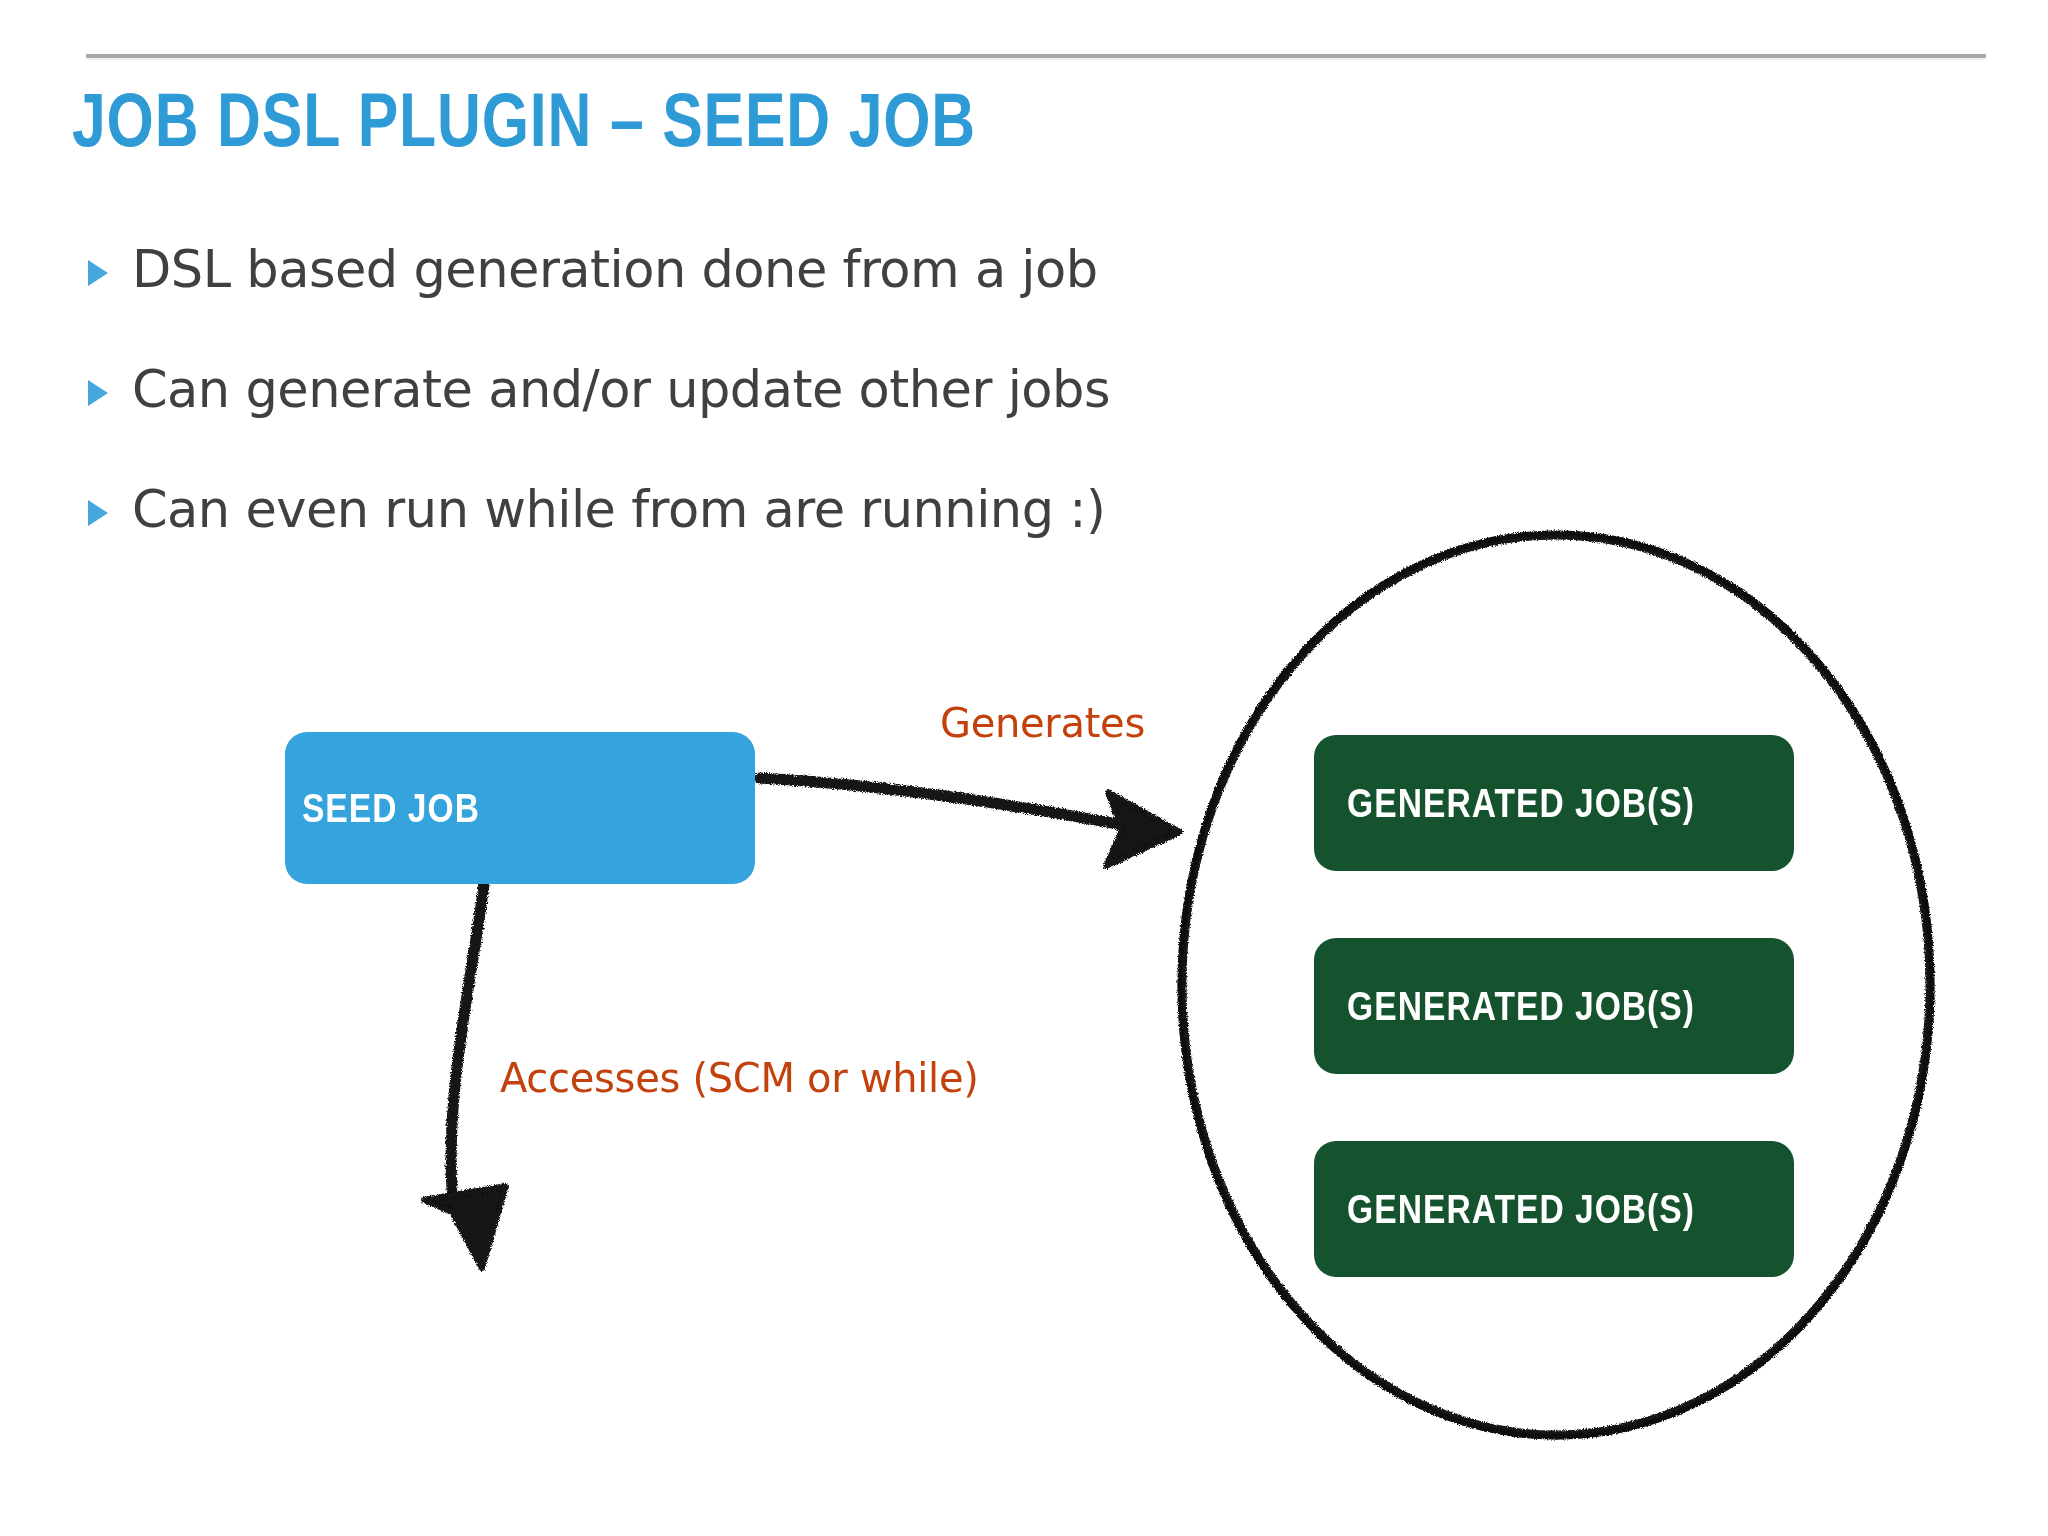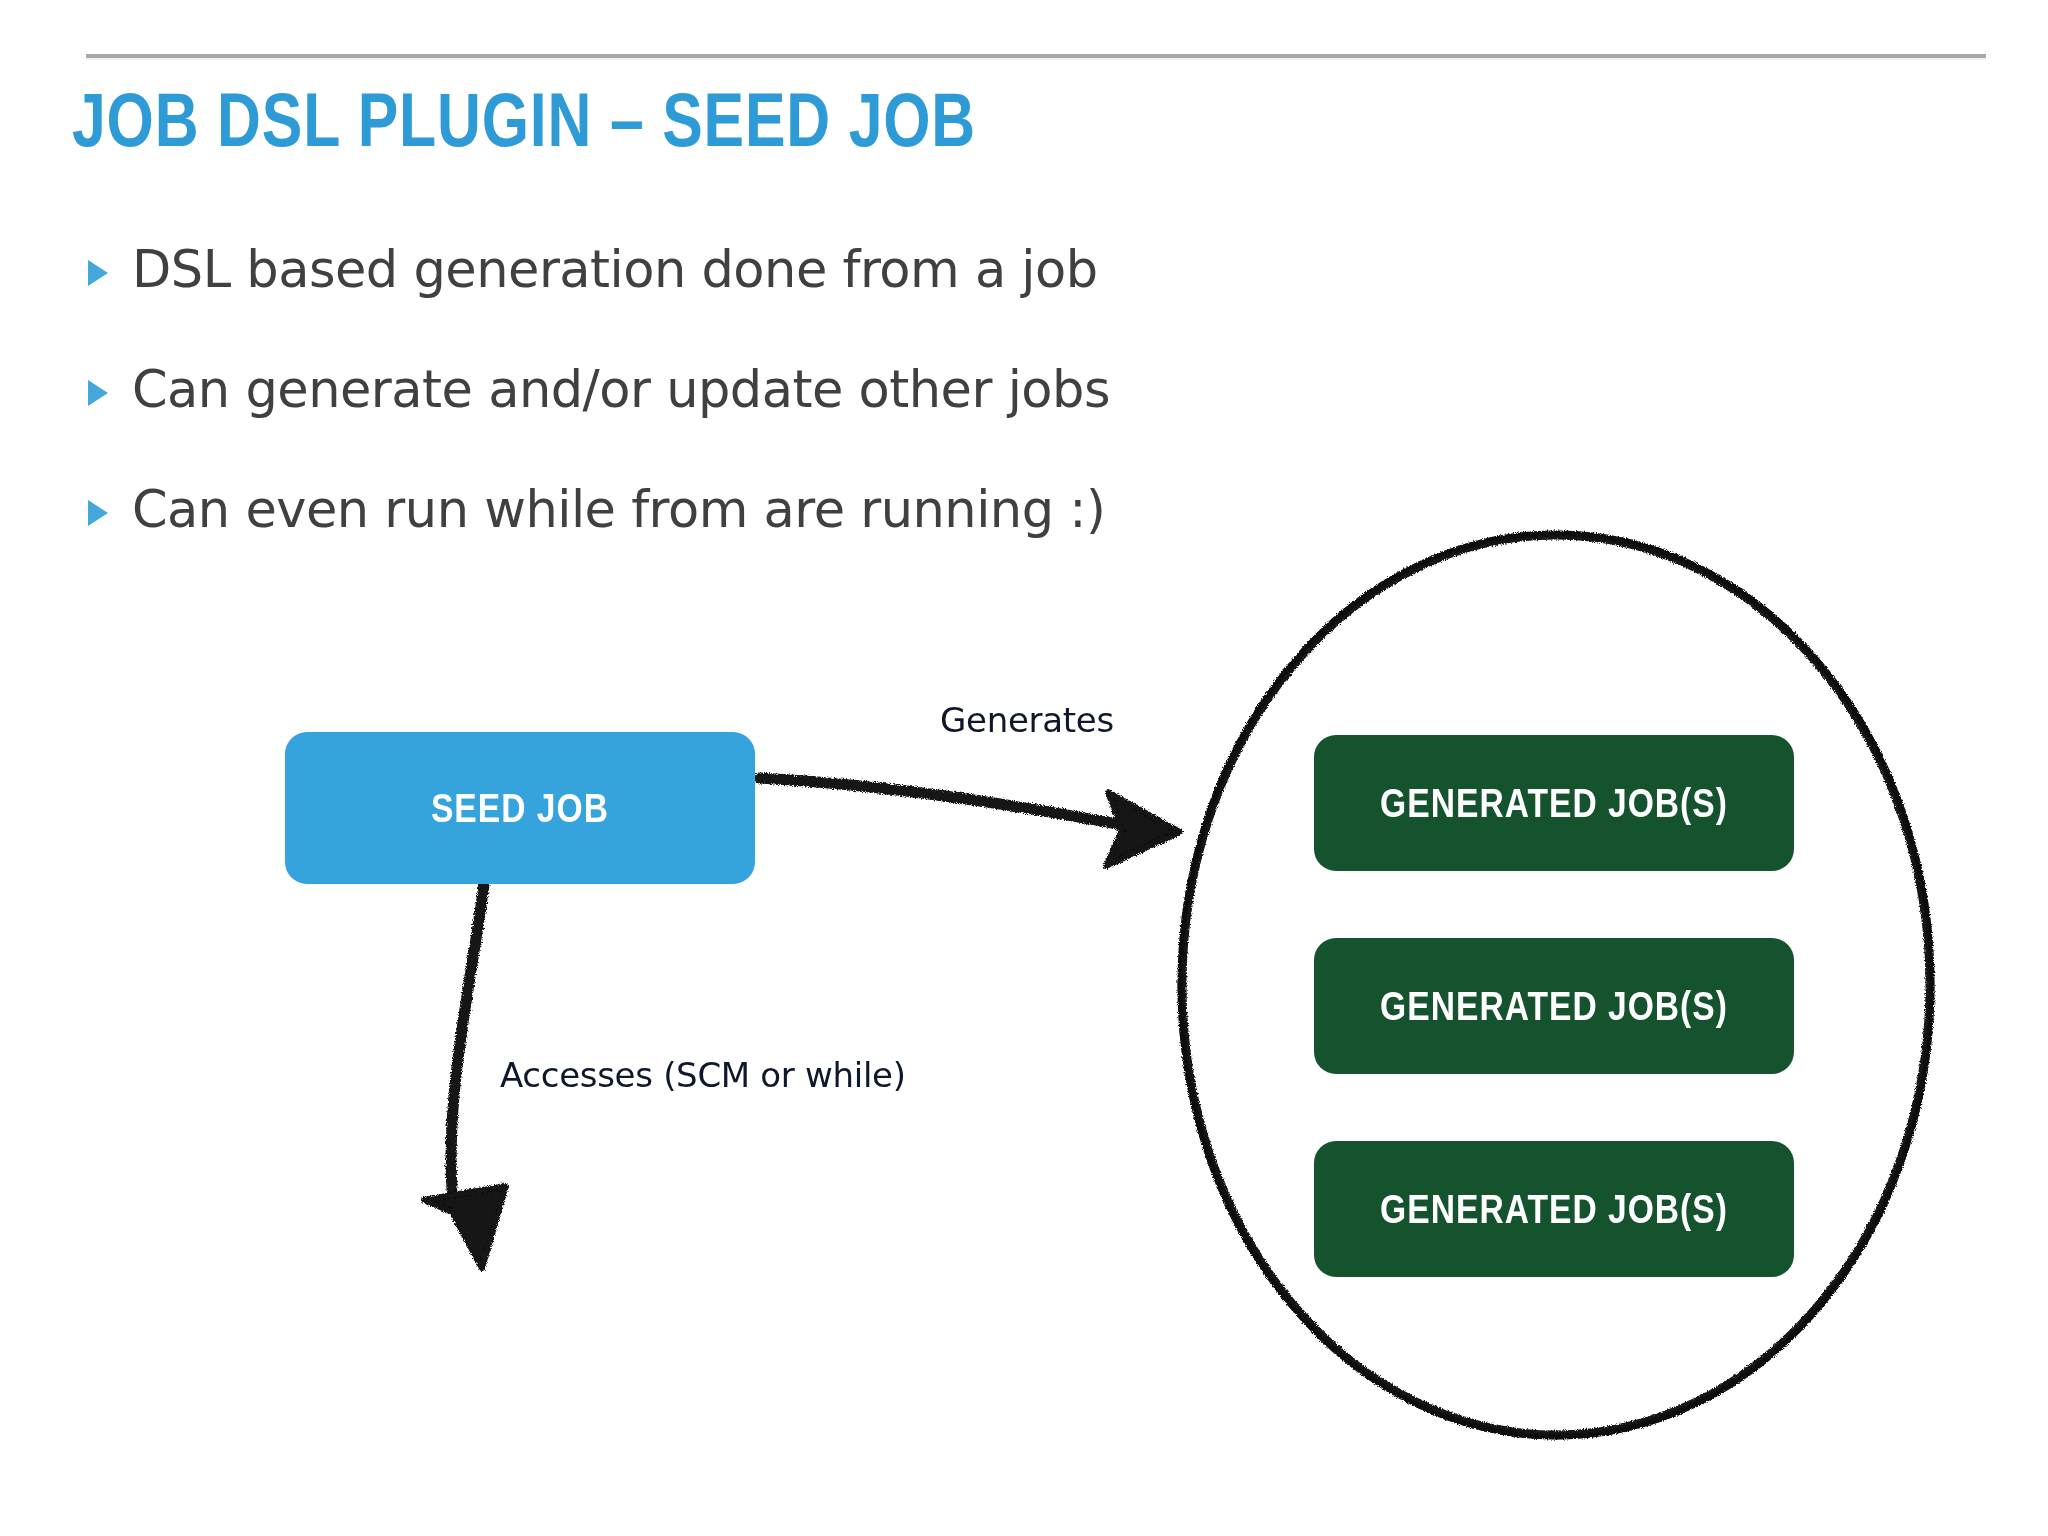--- a/index.html
+++ b/index.html
@@ -94,21 +94,21 @@
     height: 1536px;
     pointer-events: none;
   }
   .diagram > * { pointer-events: auto; }
 
   
   .node {
     position: absolute;
     display: flex;
     align-items: center;
-    justify-content: center;
+    justify-content: flex-start;
     color: #ffffff;
     font-family: "Liberation Sans Narrow", "Liberation Sans", sans-serif;
     font-weight: bold;
     font-size: 40px;
     letter-spacing: 1.2px;
     text-align: center;
     transform-origin: center;
   }
   .node-label {
     transform: scaleX(0.84);
@@ -148,22 +148,22 @@
     background: #14532d;
     border-radius: 22px;
   }
   .node-gen.g1 { top: 735px; }
   .node-gen.g2 { top: 938px; }
   .node-gen.g3 { top: 1141px; }
 
   
   .edge-label {
     position: absolute;
-    color: #0f172a;
-    font-size: 34px;
+    color: #c2410c;
+    font-size: 40px;
     font-family: "DejaVu Sans", "Liberation Sans", sans-serif;
     white-space: nowrap;
     letter-spacing: -0.3px;
   }
   .edge-generates { left: 940px; top: 700px; }
   .edge-accesses  { left: 500px; top: 1055px; }
 </style>
 </head>
 <body>
 

